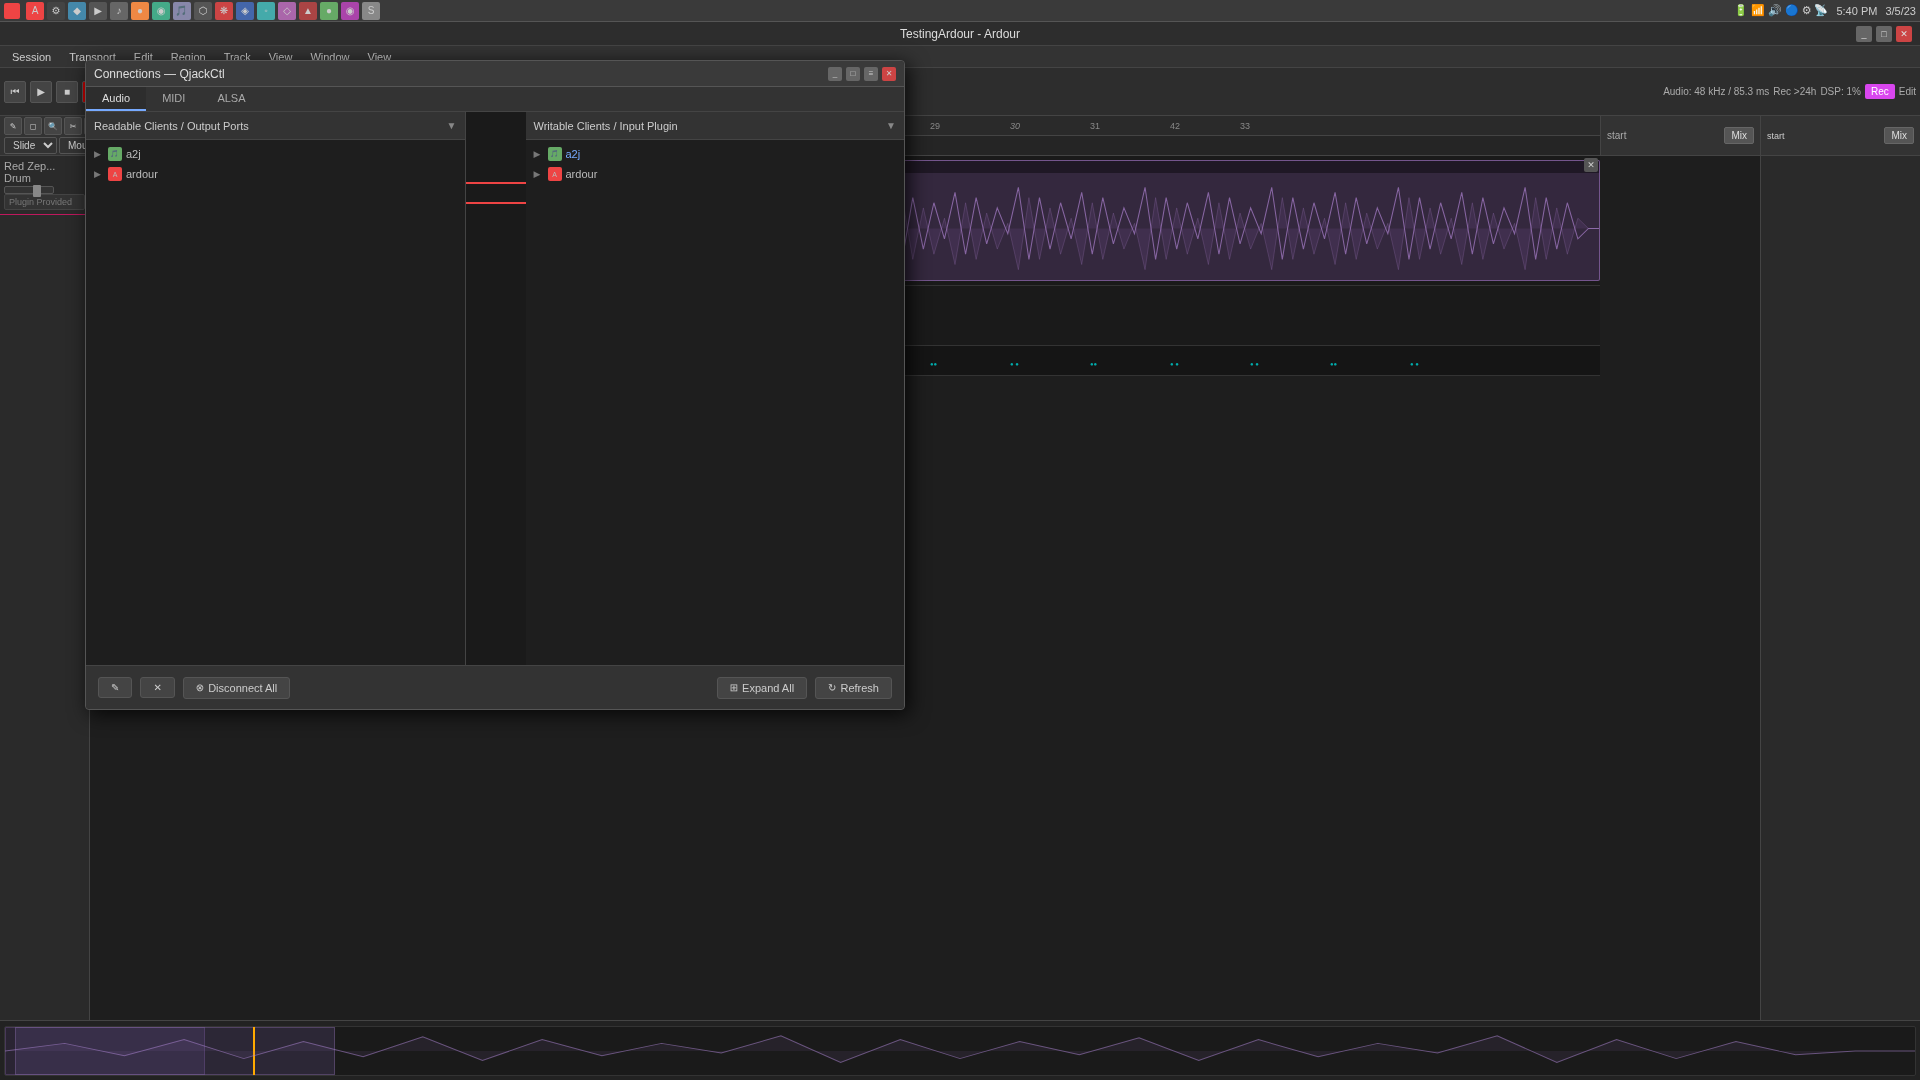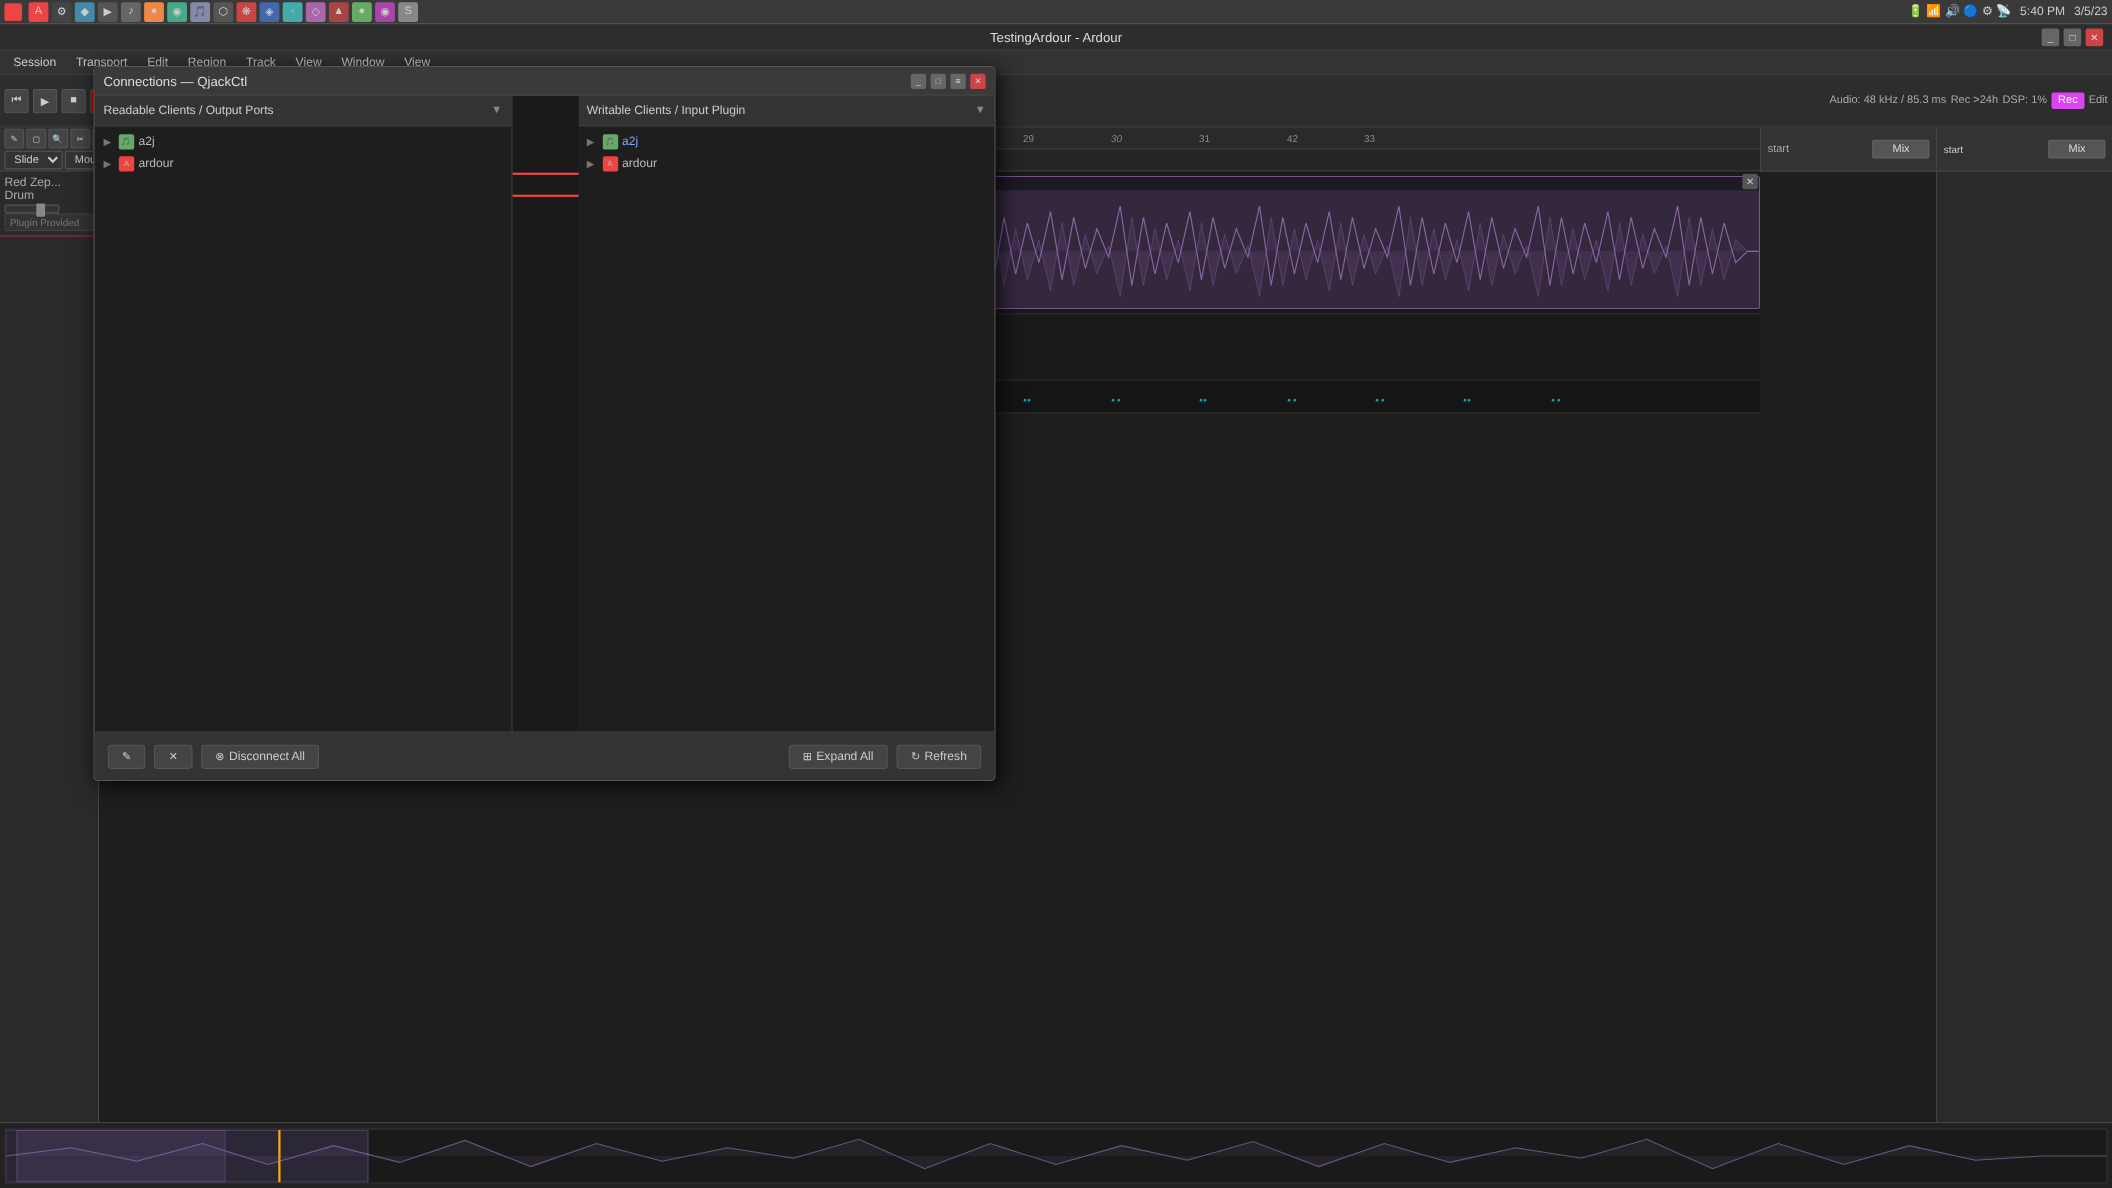--- a/index.html
+++ b/index.html
@@ -423,21 +423,21 @@
       display: flex;
       align-items: center;
       gap: 4px;
     }
     .footer-btn .icon { font-size: 10px; }
     .footer-spacer { flex: 1; }
     .mix-btn {
       background: #555;
       border: 1px solid #666;
       border-radius: 2px;
-      padding: 2px 17px;
+      padding: 2px 6px;
       font-size: 10px;
       color: #ddd;
       cursor: pointer;
     }
     .minimap {
       flex: 1;
       height: 50px;
       background: #1a1a1a;
       border: 1px solid #333;
       border-radius: 2px;
@@ -747,20 +747,25 @@
   <div class="dialog-titlebar">
     <span class="dialog-title">Connections — QjackCtl</span>
     <div class="dialog-title-controls">
       <div class="dialog-ctrl-btn">_</div>
       <div class="dialog-ctrl-btn">□</div>
       <div class="dialog-ctrl-btn">≡</div>
       <div class="dialog-ctrl-btn close">✕</div>
     </div>
   </div>
 
+  <div class="dialog-tabs">
+    <div class="dialog-tab active">Audio</div>
+    <div class="dialog-tab">MIDI</div>
+    <div class="dialog-tab">ALSA</div>
+  </div>
 
   <div class="dialog-body">
 
     <div class="port-panel" style="flex:1;">
       <div class="port-panel-header">
         <span class="port-panel-title">Readable Clients / Output Ports</span>
         <span class="port-panel-arrow">▼</span>
       </div>
       <div class="port-list">
 

